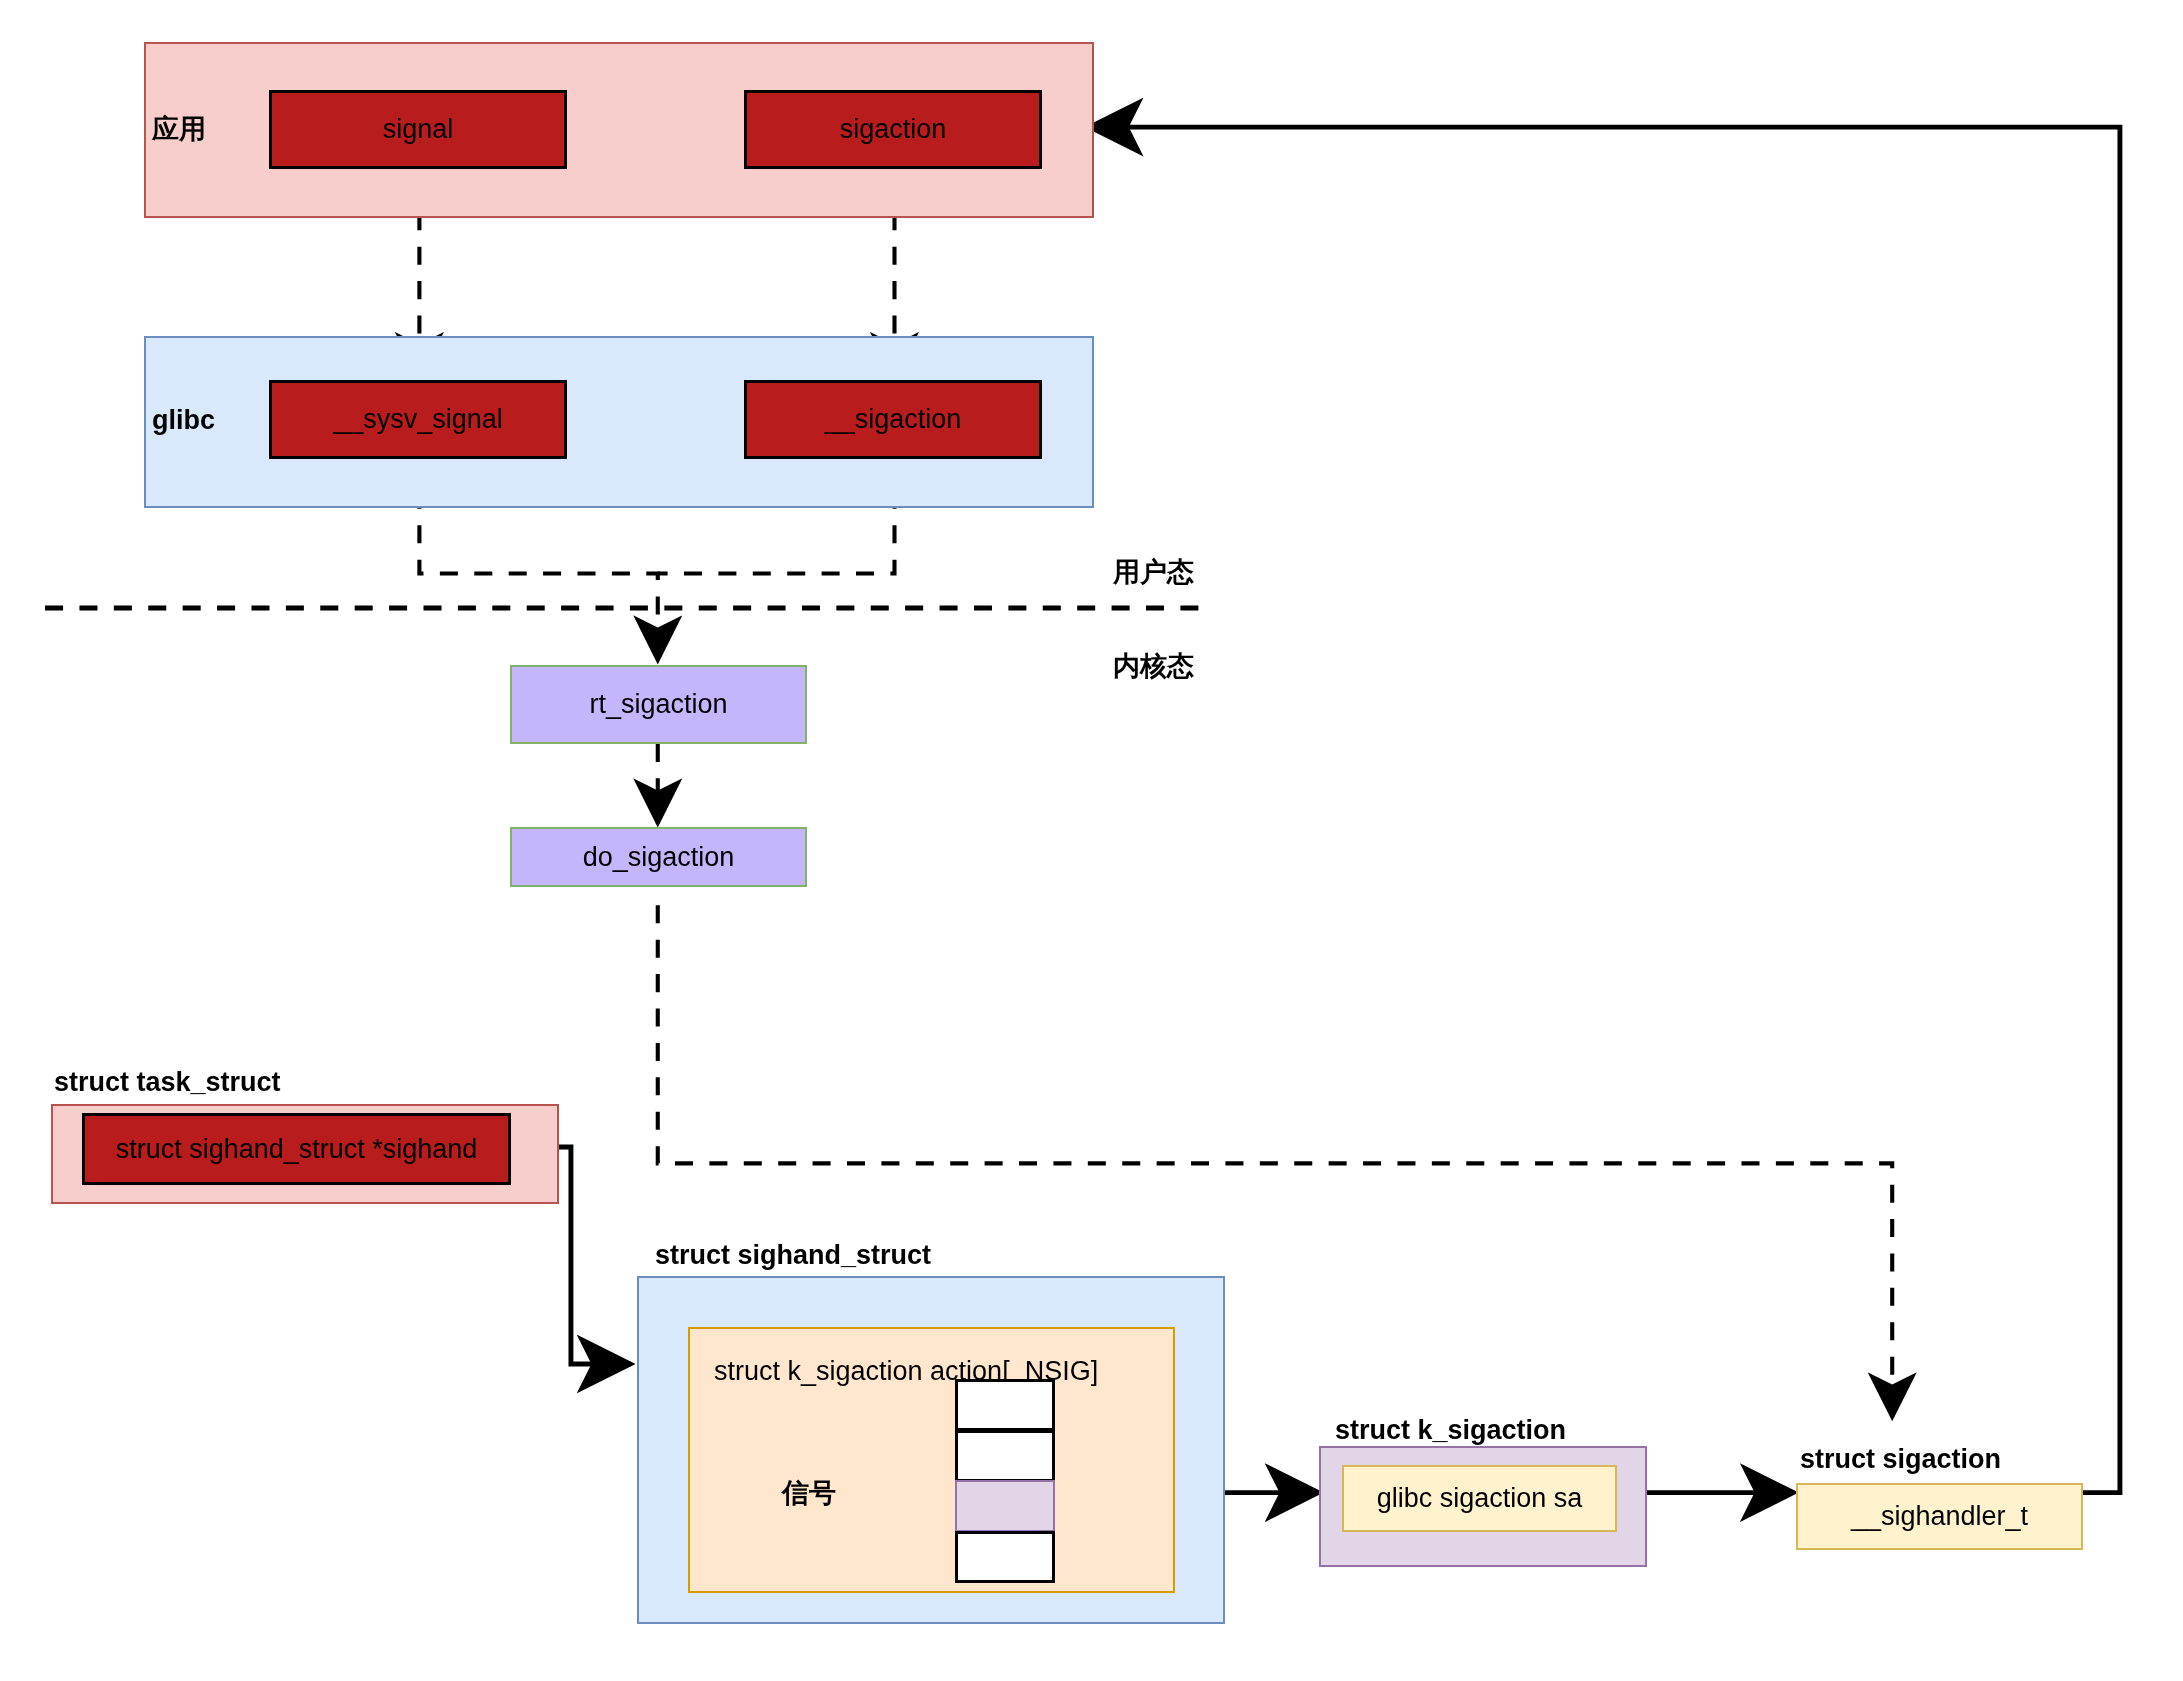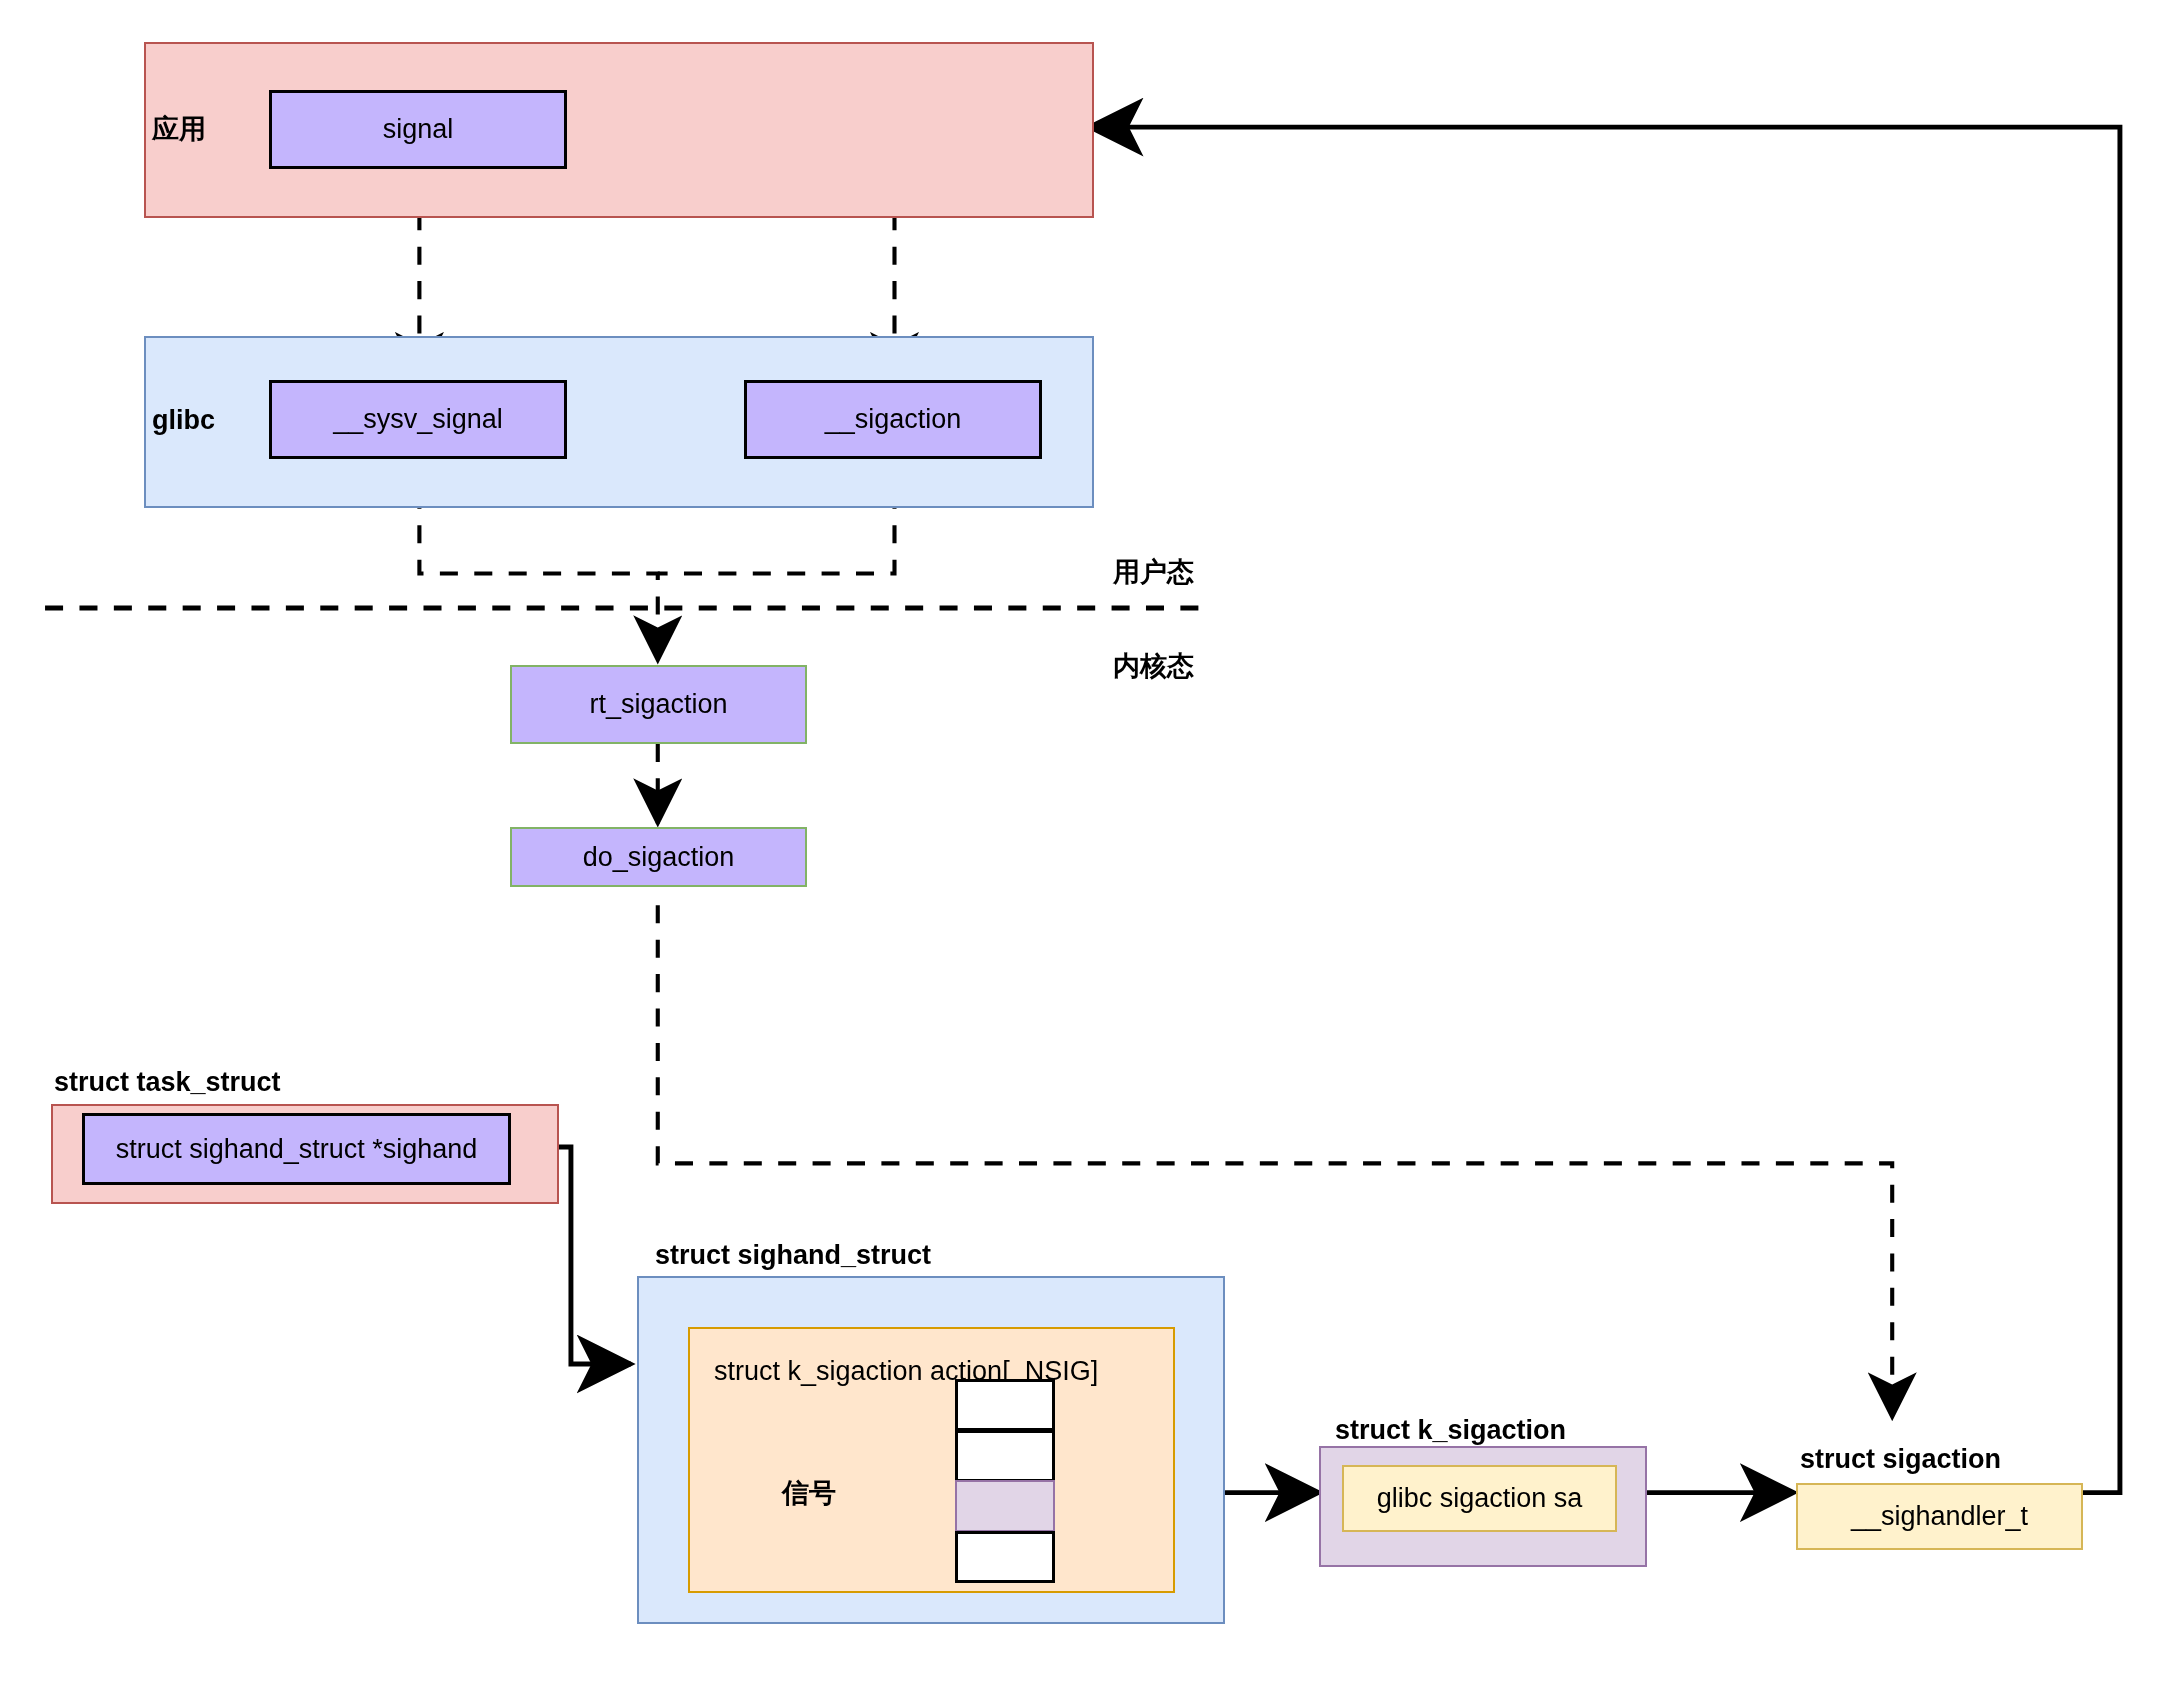--- a/index.html
+++ b/index.html
@@ -61,21 +61,21 @@
     background: #ffe6cc;
     border: 2.5px solid #d79b00;
   }
   .region-ksig {
     background: #e1d5e7;
     border: 2.5px solid #9673a6;
   }
 
   
   .node-white {
-    background: #c4b5fd;
+    background: #b91c1c;
     border: 3.3px solid #000000;
     font-size: 27px;
     color: #000000;
   }
   .node-green {
     background: #c4b5fd;
     border: 2.5px solid #82b366;
     font-size: 27px;
     color: #000000;
   }
@@ -158,20 +158,23 @@
     <path d="M2542,1822 L2588,1822 L2588,155 L1330,155" fill="none" stroke="#000000" stroke-width="6" marker-end="url(#ah-l)"></path>
   </svg>
 
   <div class="box region-app" style="left:144px; top:42px; width:950px; height:176px;"></div>
   <div class="lbl region-label" style="left:152px; top:111px;">应用</div>
 
   <div class="box node-white" style="left:269px; top:90px; width:298px; height:79px;">
     <span>signal</span>
   </div>
 
+  <div class="box node-white" style="left:744px; top:90px; width:298px; height:79px;">
+    <span>sigaction</span>
+  </div>
 
   <div class="box region-glibc" style="left:144px; top:336px; width:950px; height:172px;"></div>
   <div class="lbl region-label" style="left:152px; top:405px;">glibc</div>
 
   <div class="box node-white" style="left:269px; top:380px; width:298px; height:79px;">
     <span>__sysv_signal</span>
   </div>
 
   <div class="box node-white" style="left:744px; top:380px; width:298px; height:79px;">
     <span>__sigaction</span>

